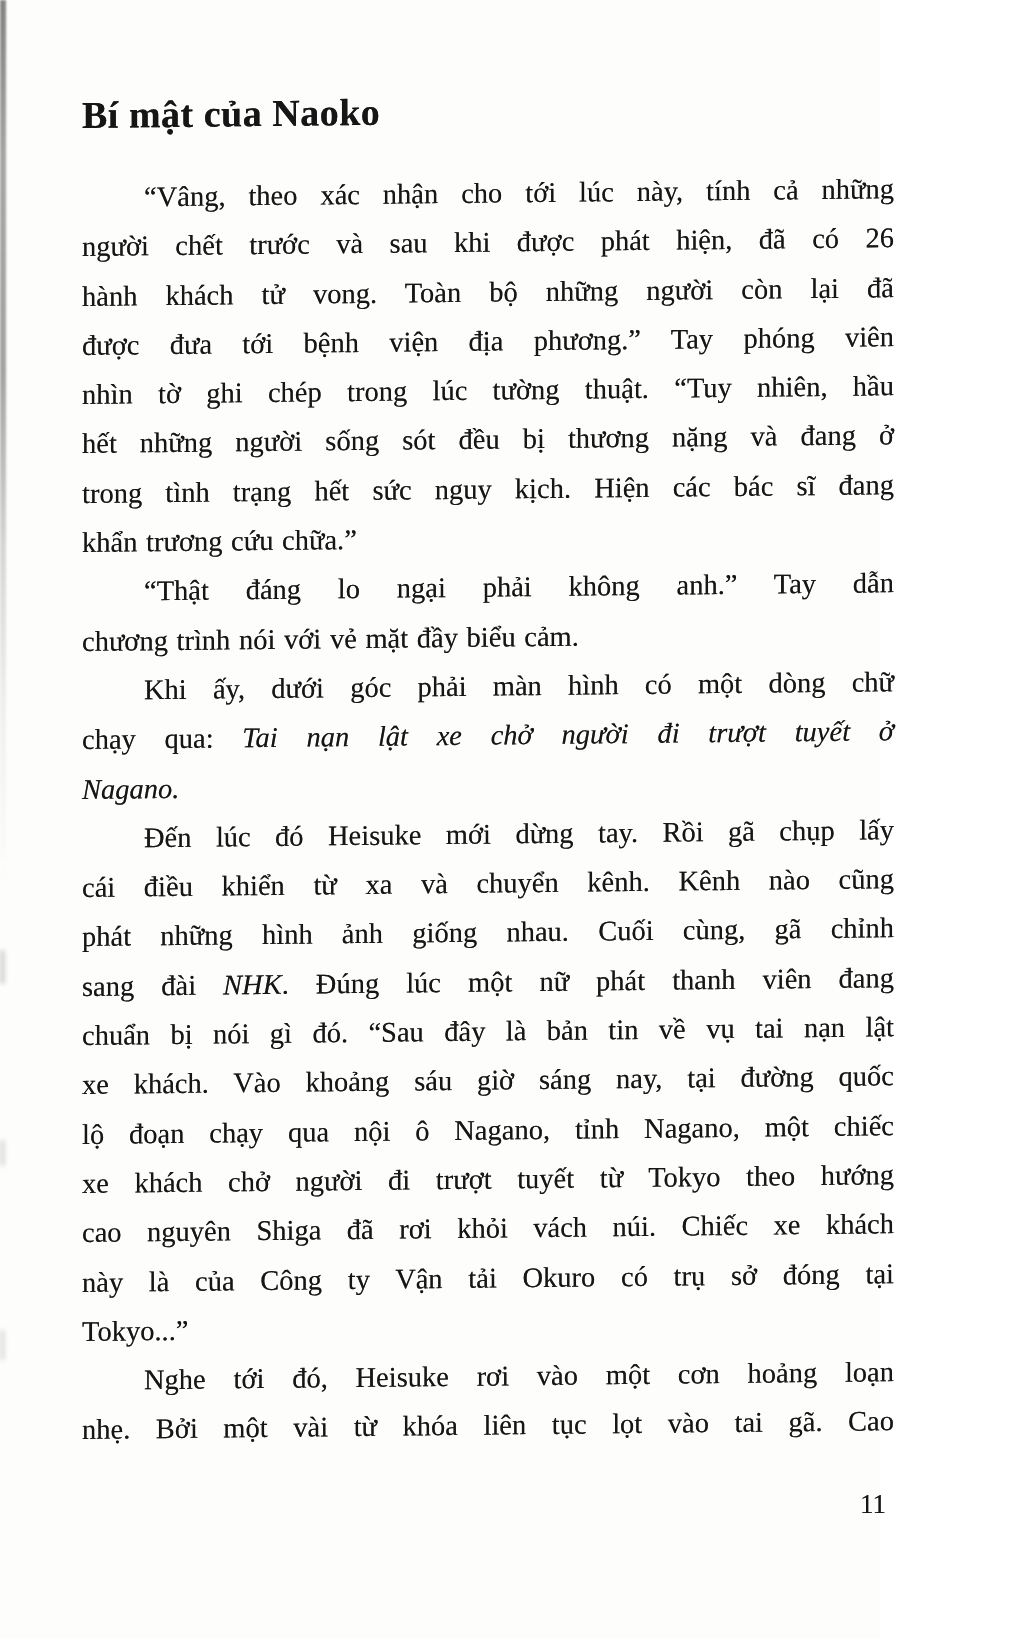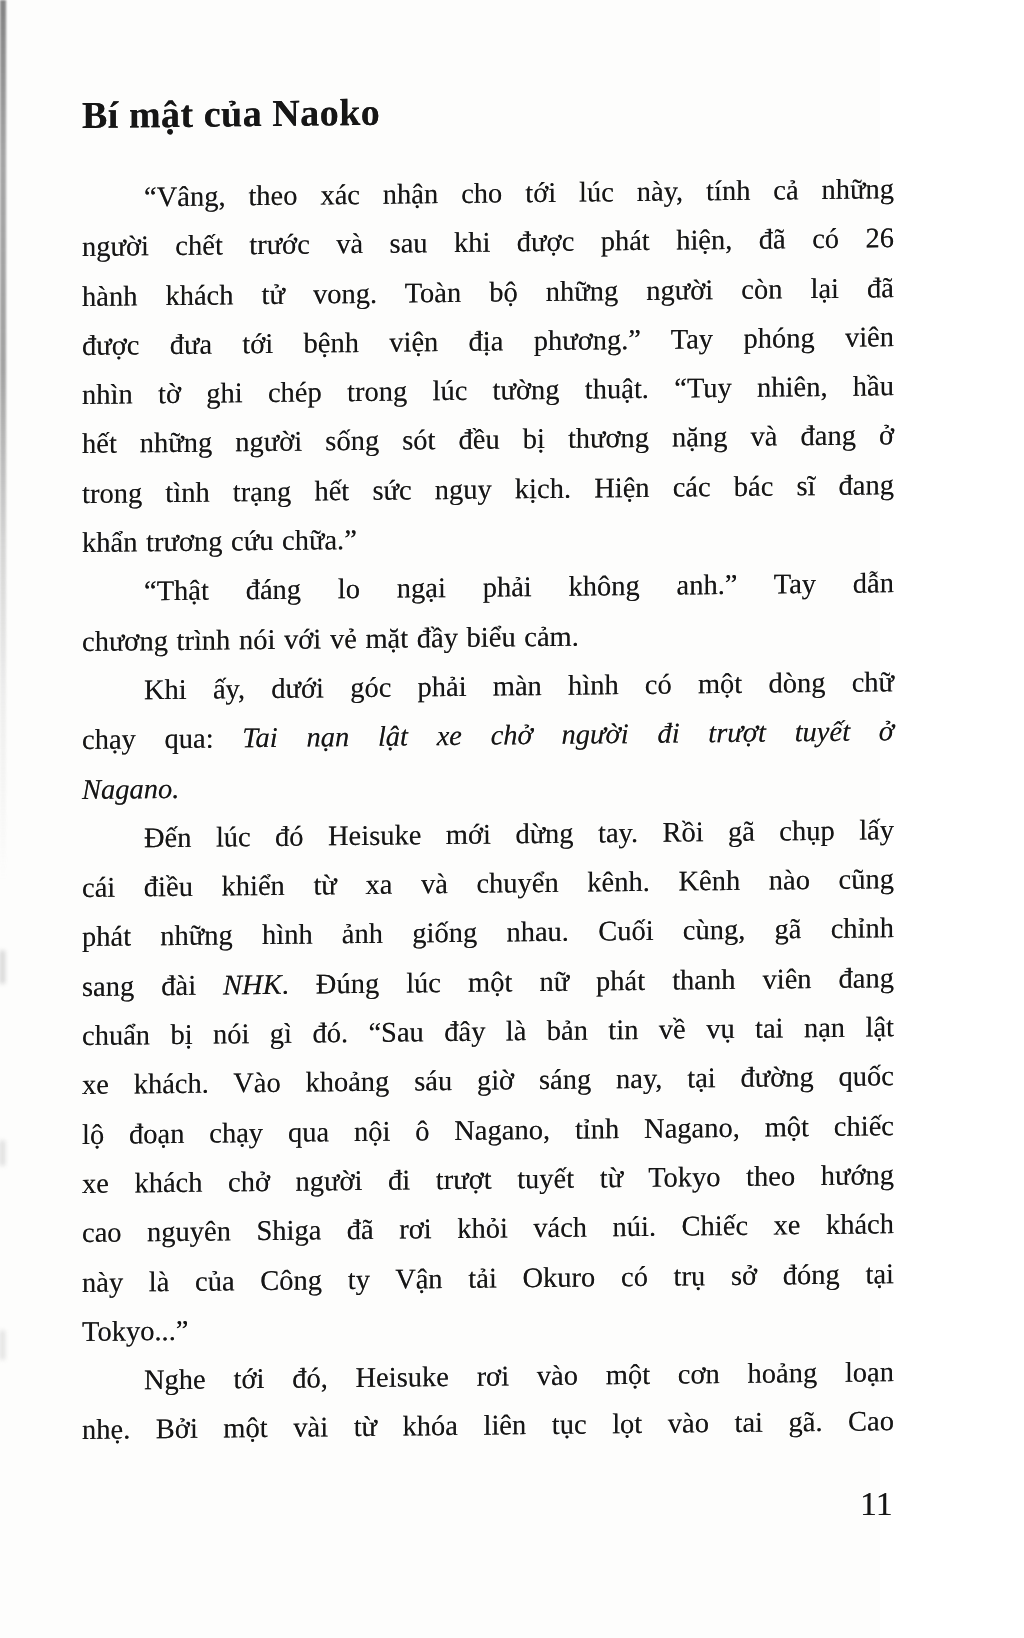--- a/index.html
+++ b/index.html
@@ -44,21 +44,21 @@
     text-align-last:justify;
   }
   .line.plain{
     text-align:left;
     text-align-last:auto;
   }
   .line.indent{ text-indent:62px; }
   .italic{ font-style:italic; }
   .page-number{
     position:absolute;left:860px;top:1484px;
-    font-size:34px;line-height:40px;
+    font-size:27px;line-height:40px;
     color:var(--ink-color);
     text-shadow:0 0 .5px rgba(20,20,20,.6);
   }
   
   .edge-shadow{
     position:absolute;left:0;top:0;width:6px;height:880px;
     background:linear-gradient(180deg,
       rgba(125,125,125,.95) 0%,
       rgba(150,150,150,.85) 18%,
       rgba(140,140,140,.8) 42%,

